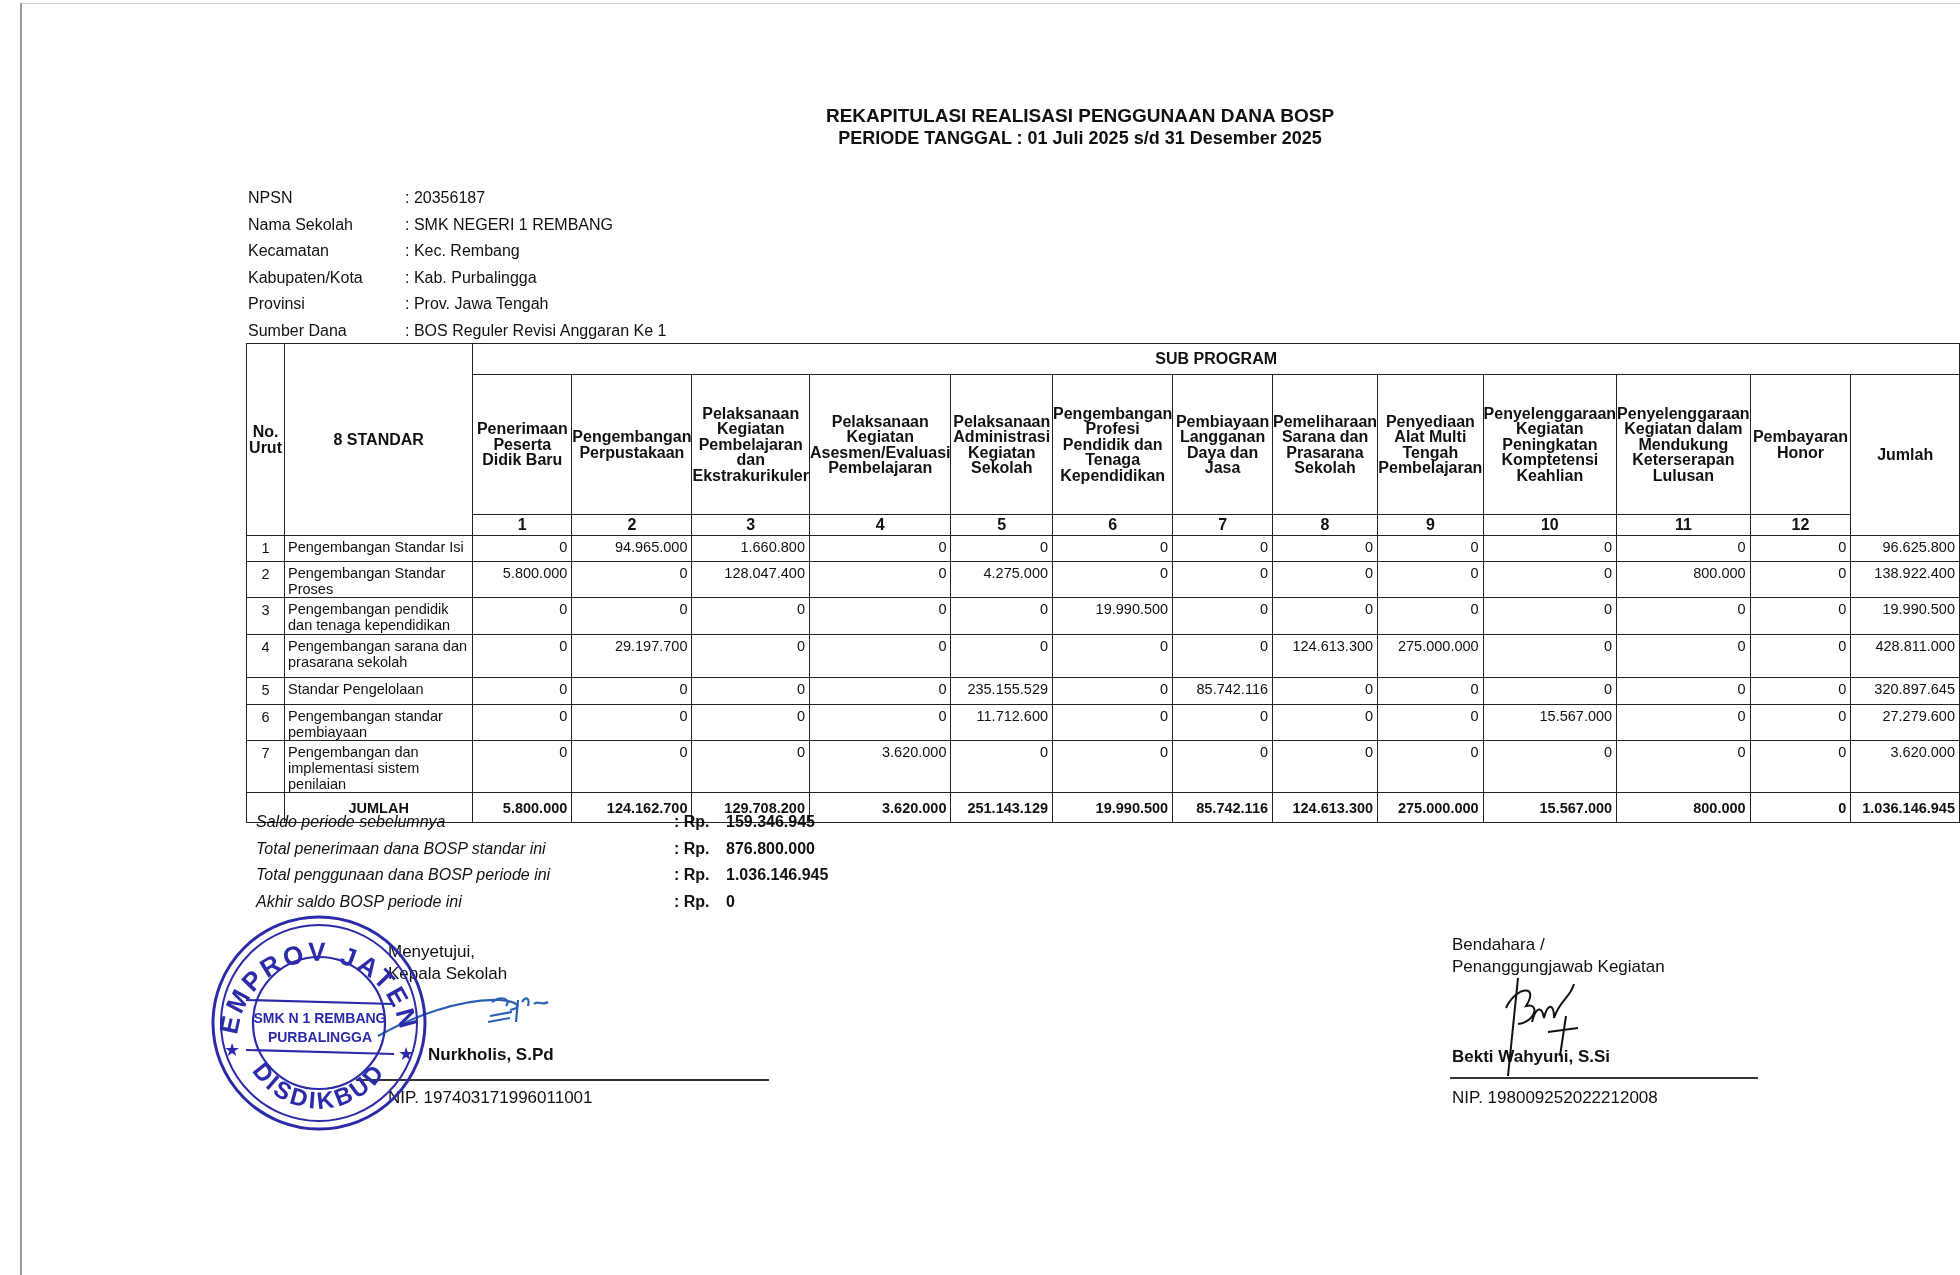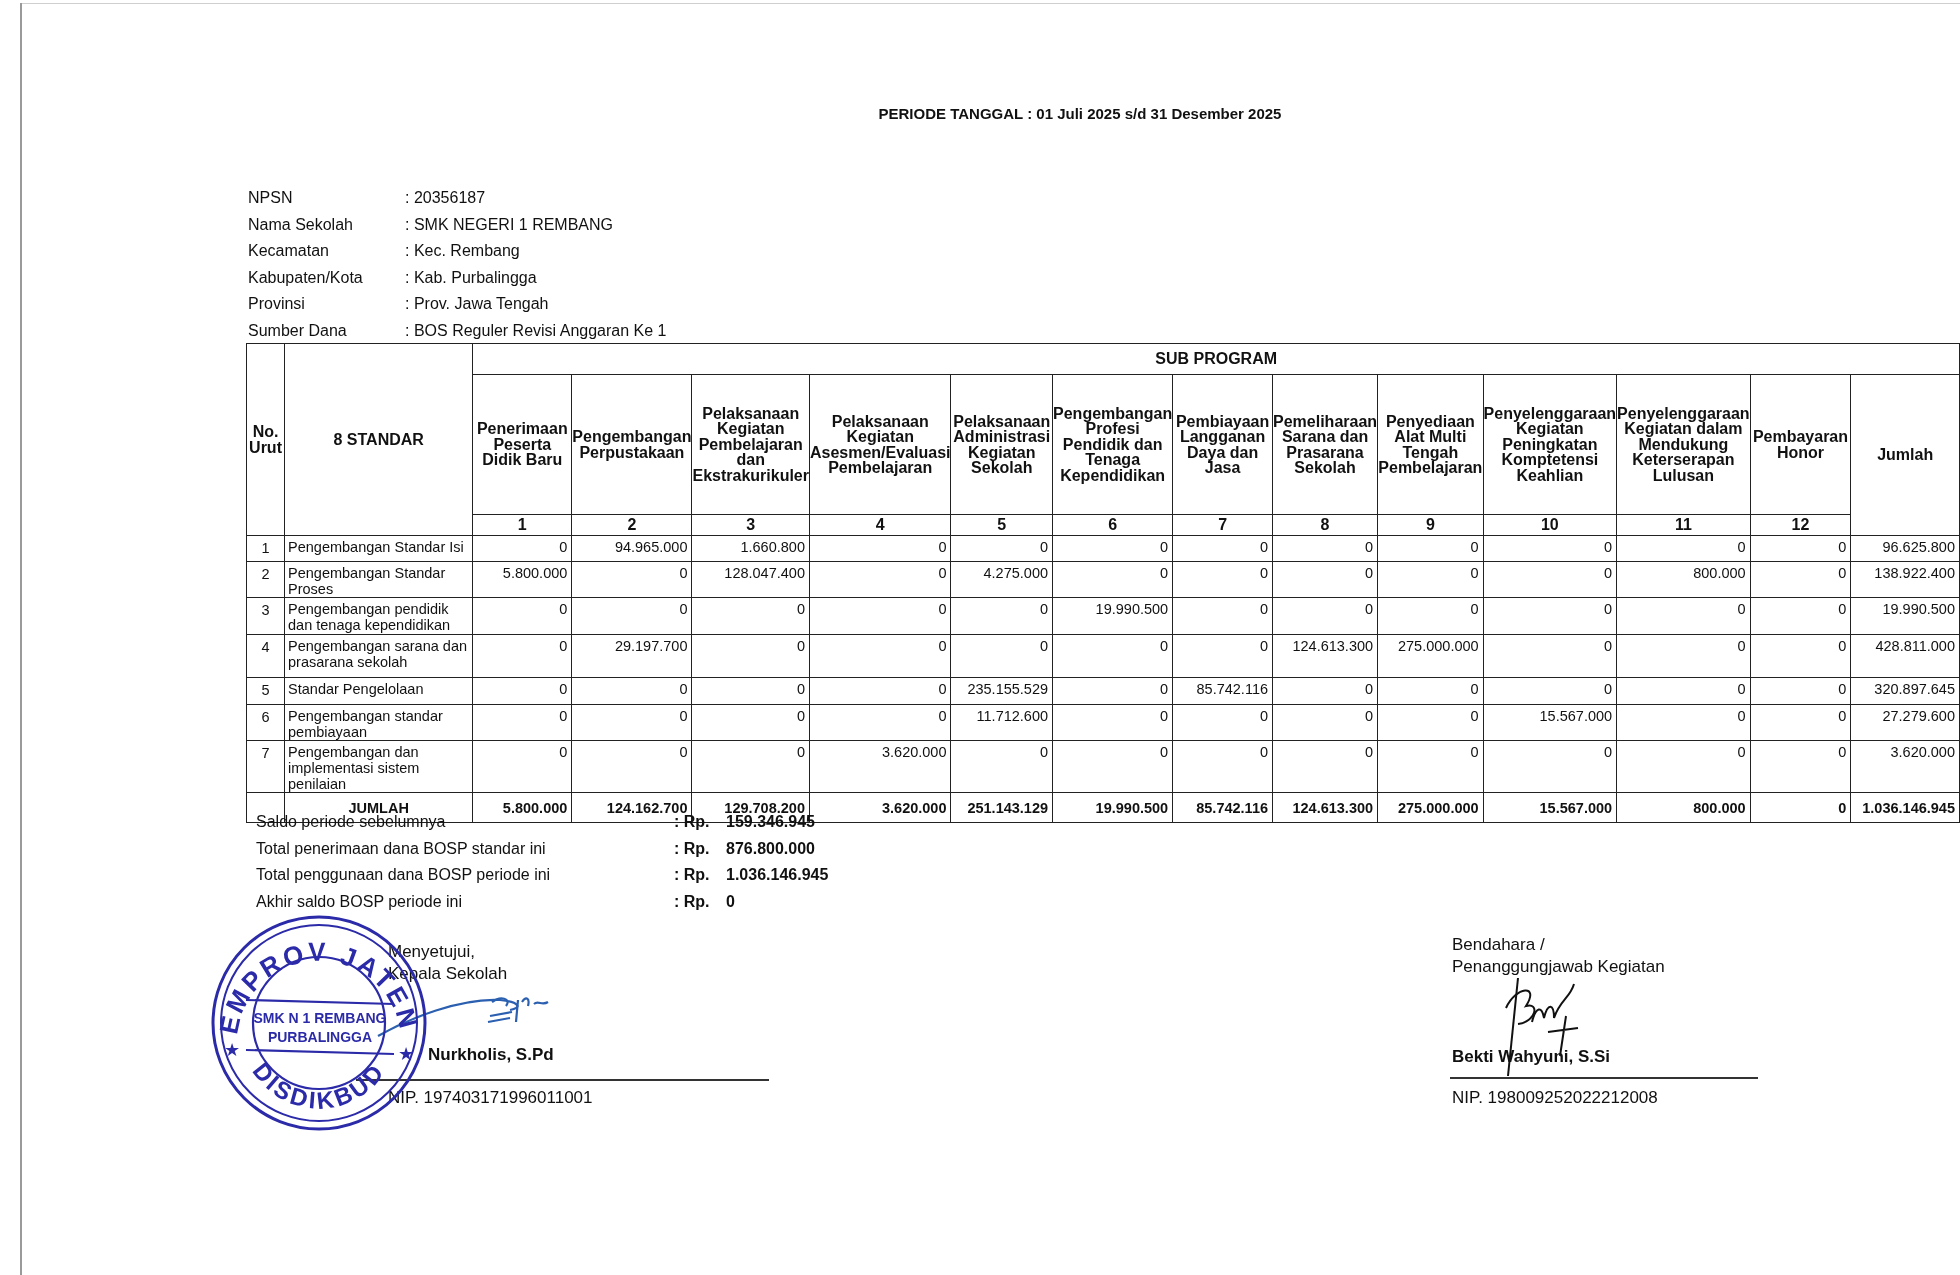--- a/index.html
+++ b/index.html
@@ -2,21 +2,21 @@
 <html><head>
 <meta charset="utf-8">
 <style>
   html, body { margin:0; padding:0; }
   body { width:1960px; height:1275px; background:#ffffff; position:relative; overflow:hidden;
          font-family:"Liberation Sans", sans-serif; color:#111; }
   .page-edge-top { position:absolute; left:20px; top:3px; width:1940px; height:1px; background:#cfcfcf; }
   .page-edge-left { position:absolute; left:20px; top:3px; width:2px; height:1272px; background:#9a9a9a; }
   .title-block { position:absolute; left:780px; top:104px; width:600px; text-align:center; font-weight:bold; }
   .title-block .t1 { font-size:19px; line-height:24px; }
-  .title-block .t2 { font-size:15px; line-height:20px; }
+  .title-block .t2 { font-size:18px; line-height:20px; }
   .title-block .t3 { font-size:16px; line-height:20px; }
   .info { position:absolute; left:248px; top:189px; font-size:16px; }
   .info .row { height:26.6px; position:relative; white-space:nowrap; }
   .info .lbl { position:absolute; left:0; }
   .info .val { position:absolute; left:157px; }
   table.rekap { position:absolute; left:246px; top:343px; border-collapse:collapse; table-layout:fixed; }
   table.rekap td, table.rekap th { border:1.6px solid #222; padding:0; }
   table.rekap th { font-family:"Liberation Sans", sans-serif; font-weight:bold; text-align:center; vertical-align:middle; font-size:16px; line-height:15.5px; }
   th.big { font-size:22px; }
   th.no { font-size:17px; line-height:20px; }
@@ -25,38 +25,39 @@
   th.jumlah { font-size:19px; }
   td { font-size:14.5px; vertical-align:top; line-height:16px; }
   td.no { text-align:center; padding-top:4px !important; }
   td.std { padding:3px 3px 0 3px !important; }
   td.n { text-align:right; padding:3px 4px 0 0 !important; }
   tr.tot td { font-weight:bold; vertical-align:middle; font-size:14.5px; }
   tr.tot td.n { padding-top:0 !important; }
   tr.tot td.lbl { text-align:center; }
   .summary { position:absolute; left:256px; top:813px; font-size:16px; }
   .summary .row { height:26.5px; position:relative; white-space:nowrap; }
-  .summary .lbl { position:absolute; left:0; }
+  .summary .lbl { position:absolute; left:0;font-style:italic; }
   .summary .rp { position:absolute; left:418px; font-weight:bold; }
   .summary .val { position:absolute; left:470px; font-weight:bold; }
   .sig-left { position:absolute; left:388px; top:942px; font-size:17px; }
   .sig-left div, .sig-right div { white-space:nowrap; }
   .sig-right { position:absolute; left:1452px; top:935px; font-size:17px; }
   .sig-name { font-weight:bold; }
   .line { position:absolute; height:1.5px; background:#333; }
   .stamp { position:absolute; left:208px; top:912px; width:222px; height:222px; }
   .sign { position:absolute; }
 </style>
 </head>
 <body>
 
 <div class="page-edge-top"></div>
 <div class="page-edge-left"></div>
 
 <div class="title-block">
+  <div class="t1">REKAPITULASI REALISASI PENGGUNAAN DANA BOSP</div>
   <div class="t2">PERIODE TANGGAL : 01 Juli 2025 s/d 31 Desember 2025</div>
 </div>
 
 <div class="info">
   <div class="row">
       <span class="lbl">NPSN</span>
       <span class="val">: 20356187</span>
     </div>
   <div class="row">
       <span class="lbl">Nama Sekolah</span>

